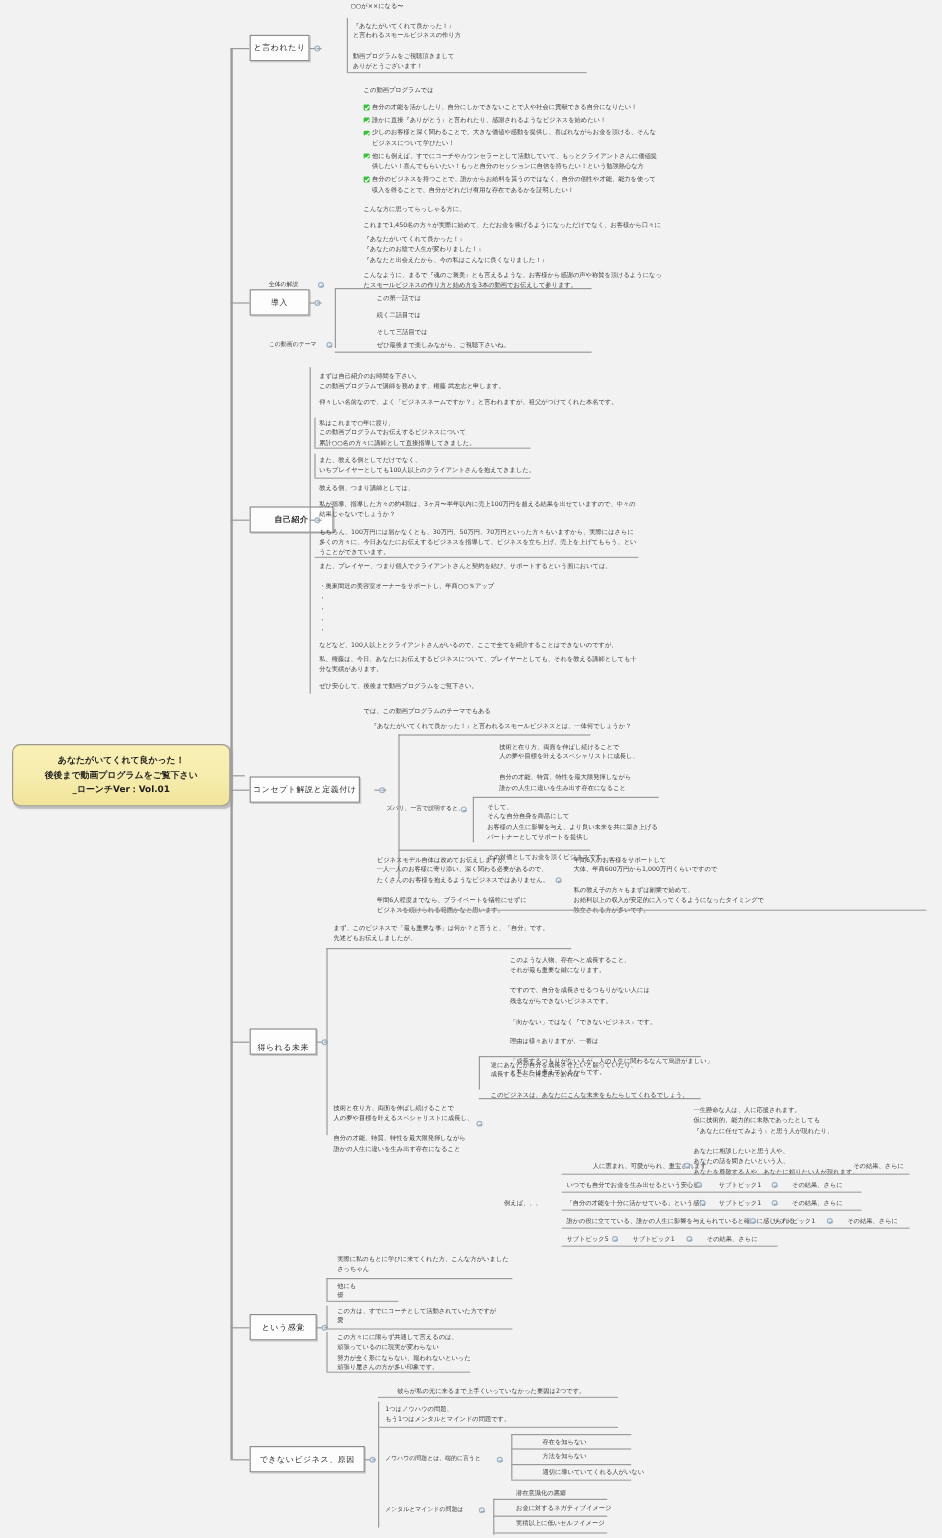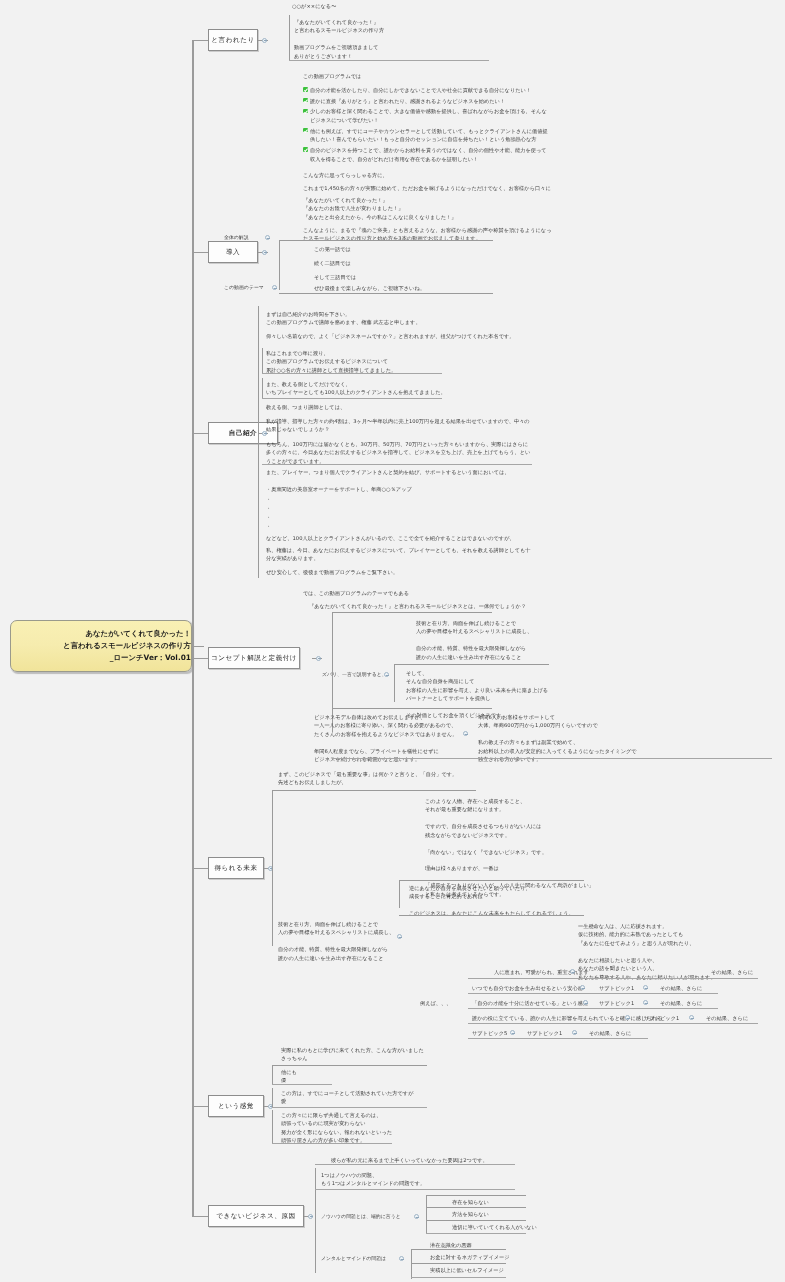--- a/index.html
+++ b/index.html
@@ -50,21 +50,21 @@
     left:10px;
     top:620px;
     width:182px;
     height:52px;
     border:1px solid #9a9a8c;
     border-radius:7px;
     background:linear-gradient(180deg,#f9f0b4 0%,#f6ecae 48%,#f1e49a 100%);
     box-shadow:1.5px 1.5px 1px rgba(0,0,0,.22);
     display:flex;
     flex-direction:column;
-    align-items:flex-end;
+    align-items:center;
     justify-content:center;
     font-size:7.4px;
     font-weight:bold;
     color:#1d1d1d;
     line-height:1.65;
     text-align:center;
     box-sizing:border-box;
   }
 
   
@@ -119,21 +119,21 @@
     transform:rotate(42deg);
   }
 </style>
 </head>
 <body>
 
 <div id="canvas">
 
   <div id="root">
     <span>あなたがいてくれて良かった！</span>
-    <span>と言われるスモールビジネスの作り方</span>
+    <span>後後まで動画プログラムをご覧下さい</span>
     <span>_ローンチVer：Vol.01</span>
   </div>
 
   <div class="trunk" style="left:192px;top:40px;height:1176px;"></div>
   <div class="h" style="left:192px;top:646px;width:12px;"></div>
 
   <div class="h" style="left:192px;top:40px;width:16px;"></div>
   <div class="branch" style="left:208px;top:29px;width:50px;height:22px;">
     <span>と言われたり</span>
   </div>
@@ -272,21 +272,21 @@
   <div class="tog" style="left:463px;top:731px;"></div>
   <div class="txt" style="left:478px;top:713px;width:185px;">年間6人のお客様をサポートして
 大体、年商600万円から1,000万円くらいですので
 
 私の教え子の方々もまずは副業で始めて、
 お給料以上の収入が安定的に入ってくるようになったタイミングで
 独立される方が多いです。</div>
   <div class="ul" style="left:332px;top:758px;width:440px;"></div>
 
   <div class="h" style="left:192px;top:868px;width:16px;"></div>
-  <div class="branch" style="left:208px;top:857px;width:56px;height:22px;">
+  <div class="branch" style="left:208px;top:857px;width:56px;height:22px;align-items:flex-end;">
     <span>得られる未来</span>
   </div>
   <div class="h" style="left:264px;top:868px;width:8px;"></div>
   <div class="tog" style="left:268px;top:865.5px;"></div>
 
   <div class="txt" style="left:278px;top:770px;width:265px;">まず、このビジネスで「最も重要な事」は何か？と言うと、「自分」です。
 先述どもお伝えしましたが、</div>
 
   <div class="v" style="left:272px;top:790px;height:156px;"></div>
   <div class="h" style="left:272px;top:790px;width:204px;"></div>

